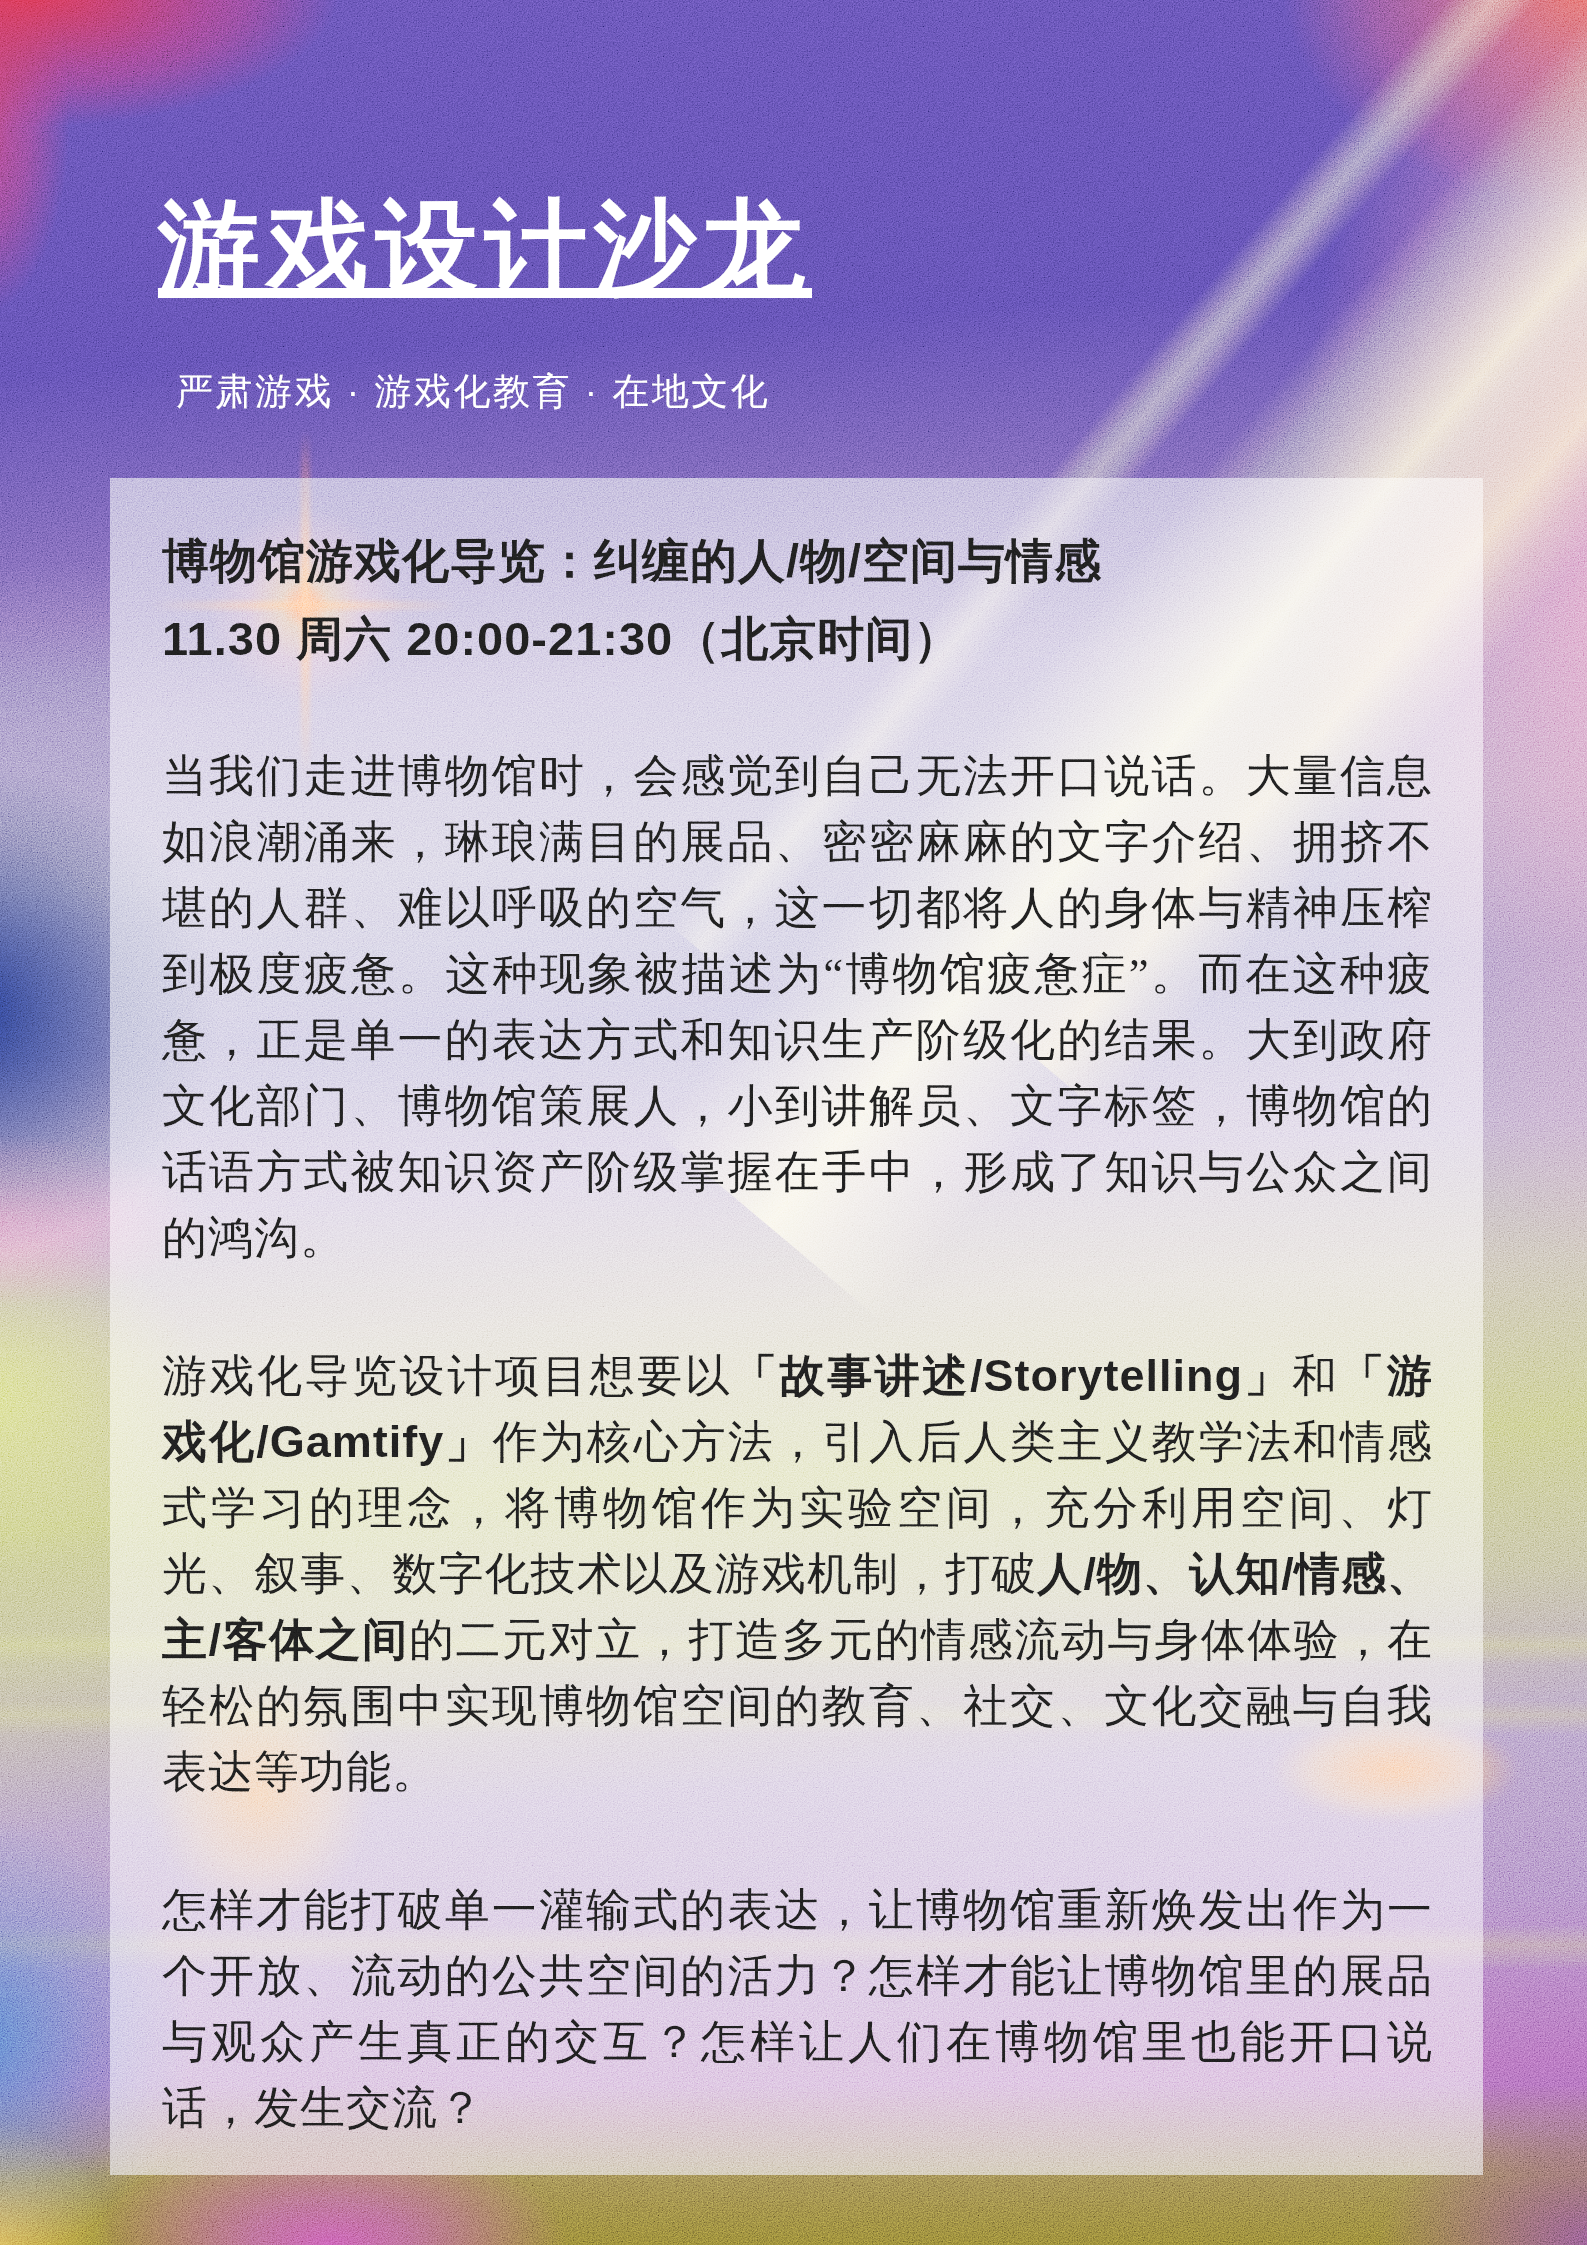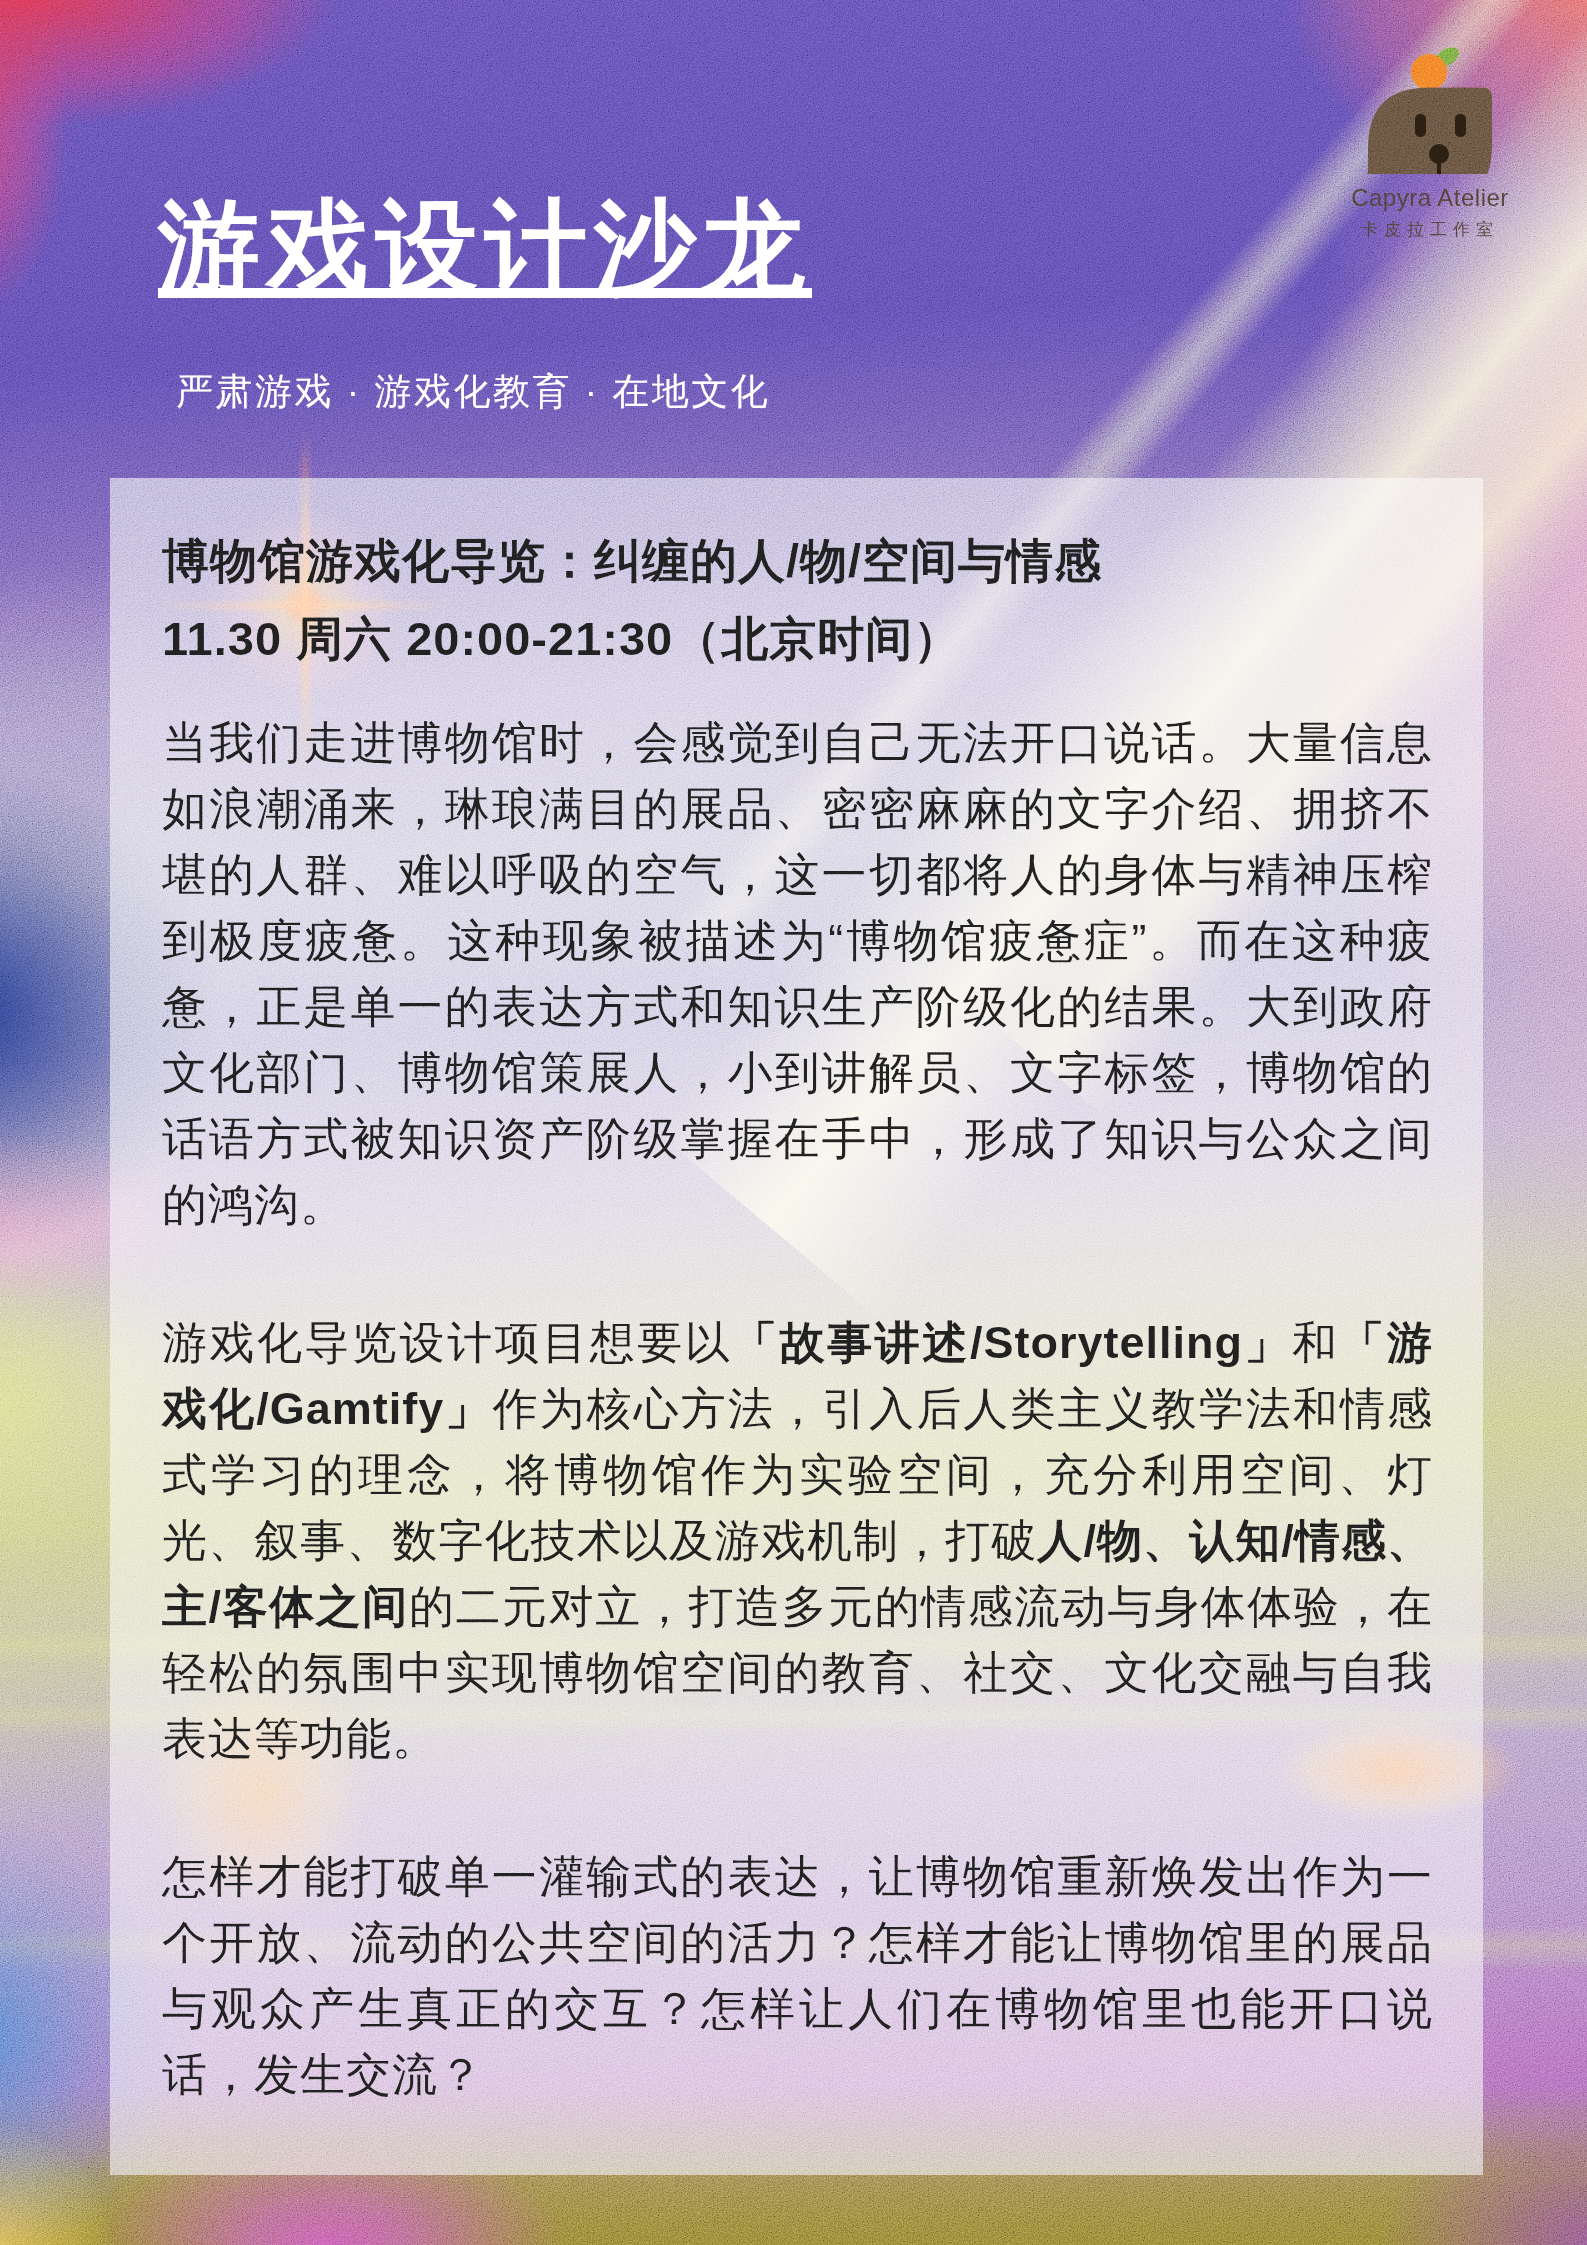--- a/index.html
+++ b/index.html
@@ -74,21 +74,21 @@
   
   .card{
     position:absolute;left:110px;top:478px;width:1373px;height:1697px;
     background:var(--card-bg, rgba(255,255,255,.52));
     box-sizing:border-box;padding:44px 50px 8px 52px;
     color:var(--text,#1b1b1b);
   }
   .card h2{margin:0;font-size:47px;line-height:78px;font-weight:800;letter-spacing:1px;}
   .body-para{margin:72px 0 0 0;font-size:45px;line-height:66px;font-weight:500;letter-spacing:1px;
     text-align:justify;text-justify:inter-ideograph;}
-  .body-para:first-of-type{margin-top:32px;}
+  .body-para:first-of-type{margin-top:65px;font-family:Liberation Serif, serif;}
   .body-para b{font-weight:900;}
 
   
   .title{position:absolute;left:158px;top:196px;margin:0;color:var(--title-text,#fff);
     font-size:102px;font-weight:900;letter-spacing:7px;line-height:1;text-decoration:underline;}
   .subtitle{position:absolute;left:160px;top:354px;margin:16px;color:var(--title-text,#fff);
     font-size:37px;font-weight:400;letter-spacing:2.5px;line-height:1.2;}
 
   
   .logo{position:absolute;left:1340px;top:42px;width:180px;text-align:center;}
@@ -115,34 +115,20 @@
     <div class="beam beam-2"></div>
     <div class="beam beam-3"></div>
     <div class="flare flare-star"></div>
     <div class="flare flare-orange-right"></div>
     <div class="flare flare-orange-left"></div>
   </div>
 
   <h1 class="title">游戏设计沙龙</h1>
   <p class="subtitle">严肃游戏 · 游戏化教育 · 在地文化</p>
 
-  <div class="logo">
-    <svg viewBox="0 0 130 132" aria-hidden="true">
-      <ellipse class="logo-leafg" cx="82" cy="15" rx="13" ry="8" transform="rotate(-32 82 15)"></ellipse>
-      <circle class="logo-orange" cx="64" cy="30" r="18"></circle>
-      <path class="logo-head" d="M 64 48 H 117 Q 127 48 127 58 V 108 Q 127 170 67 170 H 13 Q 3 170 3 160 V 110 Q 3 48 64 48 Z" transform="translate(0,-38) scale(1,0.97) translate(0,38)"></path>
-      <rect class="logo-face" x="50" y="72" width="11" height="23" rx="5"></rect>
-      <rect class="logo-face" x="90" y="72" width="11" height="23" rx="5"></rect>
-      <circle class="logo-face" cx="74" cy="112" r="10"></circle>
-      <path class="logo-mouth" d="M 74 120 V 133 M 74 133 Q 74 141 65 143 M 74 133 Q 74 141 83 143"></path>
-      <path class="logo-wleaf" d="M 20 165 Q 12 165 12 157 Q 12 144 28 142 Q 44 141 44 149 Q 44 163 28 165 Z"></path>
-    </svg>
-    <p class="logo-en">Capyra Atelier</p>
-    <p class="logo-zh">卡皮拉工作室</p>
-  </div>
 
   <section class="card">
     <h2>博物馆游戏化导览：纠缠的人/物/空间与情感</h2>
     <h2>11.30 周六 20:00-21:30（北京时间）</h2>
     <div>
         <p class="body-para"><span>当我们走进博物馆时，会感觉到自己无法开口说话。大量信息如浪潮涌来，琳琅满目的展品、密密麻麻的文字介绍、拥挤不堪的人群、难以呼吸的空气，这一切都将人的身体与精神压榨到极度疲惫。这种现象被描述为“博物馆疲惫症”。而在这种疲惫，正是单一的表达方式和知识生产阶级化的结果。大到政府文化部门、博物馆策展人，小到讲解员、文字标签，博物馆的话语方式被知识资产阶级掌握在手中，形成了知识与公众之间的鸿沟。</span></p>
         <p class="body-para"><span>游戏化导览设计项目想要以</span><b>「故事讲述/Storytelling」</b><span>和</span><b>「游戏化/Gamtify」</b><span>作为核心方法，引入后人类主义教学法和情感式学习的理念，将博物馆作为实验空间，充分利用空间、灯光、叙事、数字化技术以及游戏机制，打破</span><b>人/物、认知/情感、主/客体之间</b><span>的二元对立，打造多元的情感流动与身体体验，在轻松的氛围中实现博物馆空间的教育、社交、文化交融与自我表达等功能。</span></p>
         <p class="body-para"><span>怎样才能打破单一灌输式的表达，让博物馆重新焕发出作为一个开放、流动的公共空间的活力？怎样才能让博物馆里的展品与观众产生真正的交互？怎样让人们在博物馆里也能开口说话，发生交流？</span></p>
       </div>
   </section>

